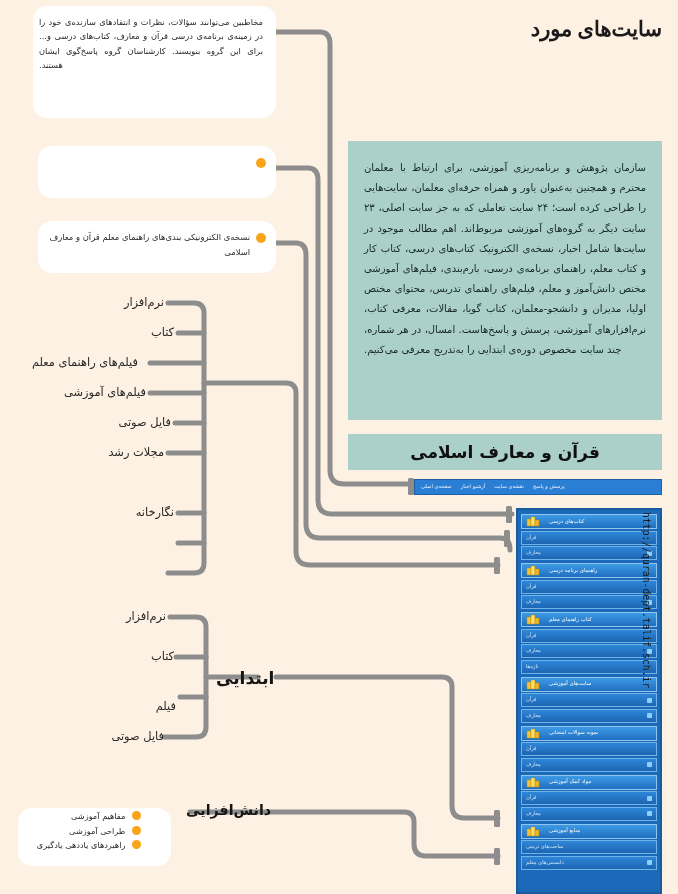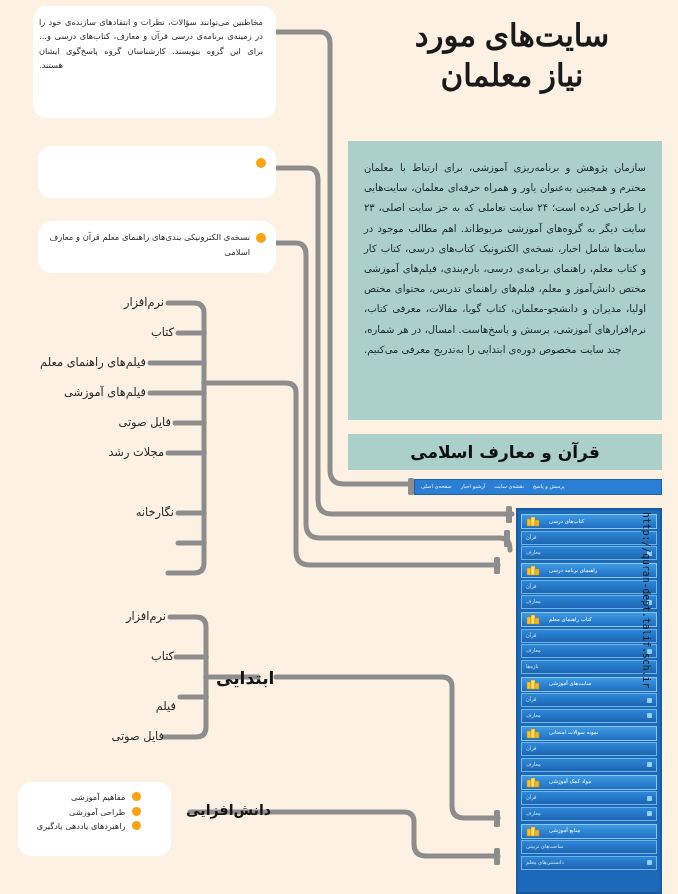--- a/index.html
+++ b/index.html
@@ -52,23 +52,23 @@
     line-height: 1.75;
   }
   .bubble.mid2 {
     left: 38px; top: 221px;
     width: 238px; height: 52px;
     padding: 9px 26px 8px 11px;
     font-size: 8.4px;
     line-height: 1.75;
   }
   .bubble.knowledge {
-    left: 18px; top: 782px;
-    width: 153px; height: 74px;
-    padding: 8px 26px 6px 8px;
+    left: 18px; top: 808px;
+    width: 153px; height: 58px;
+    padding: 1px 26px 6px 8px;
     font-size: 8.2px;
     line-height: 1.78;
   }
   .bubble .dot {
     position: absolute;
     right: 10px;
     width: 10px; height: 10px;
     border-radius: 50%;
     background: #f9a51a;
   }
@@ -83,25 +83,25 @@
     margin-right: 4px;
     margin-left: 4px;
     vertical-align: -1px;
   }
 
   
   #title {
     position: absolute;
     right: 16px; top: 16px;
     width: 300px;
-    text-align: center;
+    text-align: right;
     direction: rtl;
-    font-family: Liberation Sans, sans-serif;
+    font-family: Liberation Serif, serif;
     font-weight: bold;
-    font-size: 31px;
+    font-size: 21px;
     line-height: 1.28;
     color: #1a1a1a;
     letter-spacing: -0.3px;
     z-index: 4;
   }
   #intro {
     position: absolute;
     left: 348px; top: 141px;
     width: 314px; height: 279px;
     background: #abcfc9;
@@ -285,21 +285,20 @@
       <rect x="506" y="506" width="6" height="17" rx="1.5"></rect>
       <rect x="494" y="557" width="6" height="17" rx="1.5"></rect>
       <rect x="504" y="530" width="6" height="17" rx="1.5"></rect>
       <rect x="494" y="810" width="6" height="17" rx="1.5"></rect>
       <rect x="494" y="848" width="6" height="17" rx="1.5"></rect>
     </g>
   </svg>
 
   <div id="title">
     <div>سایت‌های مورد</div>
-    <div>نیاز معلمان</div>
   </div>
 
   <div id="intro">سازمان پژوهش و برنامه‌ریزی آموزشی، برای ارتباط با معلمان محترم و همچنین به‌عنوان یاور و همراه حرفه‌ای معلمان، سایت‌هایی را طراحی کرده است؛ ۲۴ سایت تعاملی که به جز سایت اصلی، ۲۳ سایت دیگر به گروه‌های آموزشی مربوط‌اند. اهم مطالب موجود در سایت‌ها شامل اخبار، نسخه‌ی الکترونیک کتاب‌های درسی، کتاب کار و کتاب معلم، راهنمای برنامه‌ی درسی، بارم‌بندی، فیلم‌های آموزشی مختص دانش‌آموز و معلم، فیلم‌های راهنمای تدریس، محتوای مختص اولیا، مدیران و دانشجو-معلمان، کتاب گویا، مقالات، معرفی کتاب، نرم‌افزارهای آموزشی، پرسش و پاسخ‌هاست. امسال، در هر شماره، چند سایت مخصوص دوره‌ی ابتدایی را به‌تدریج معرفی می‌کنیم.</div>
 
   <div id="section-head">
     <span>قرآن و معارف اسلامی</span>
   </div>
 
   <div id="site-nav">
     <div class="nav-item">صفحه‌ی اصلی</div>
@@ -474,21 +473,21 @@
       <span>طراحی آموزشی</span>
     </div>
     <div class="dot-row">
       <span class="dot-inline"></span>
       <span>راهبردهای یاددهی یادگیری</span>
     </div>
   </div>
 
   <div class="tree-label" style="left:100px;  top:295px; width:64px;  text-align:right;">نرم‌افزار</div>
   <div class="tree-label" style="left:110px; top:325px; width:64px;  text-align:right;">کتاب</div>
-  <div class="tree-label" style="left:32px;  top:355px; width:114px; text-align:right;">فیلم‌های راهنمای معلم</div>
+  <div class="tree-label" style="left:32px;  top:355px; width:114px; text-align:left;">فیلم‌های راهنمای معلم</div>
   <div class="tree-label" style="left:50px;  top:385px; width:96px;  text-align:right;">فیلم‌های آموزشی</div>
   <div class="tree-label" style="left:98px;  top:415px; width:73px;  text-align:right;">فایل صوتی</div>
   <div class="tree-label" style="left:94px;  top:445px; width:70px;  text-align:right;">مجلات رشد</div>
   <div class="tree-label" style="left:100px; top:505px; width:74px;  text-align:right;">نگارخانه</div>
 
   <div class="tree-label" style="left:104px; top:609px; width:62px; text-align:right;">نرم‌افزار</div>
   <div class="tree-label" style="left:112px; top:649px; width:62px; text-align:right;">کتاب</div>
   <div class="tree-label" style="left:114px; top:699px; width:62px; text-align:right;">فیلم</div>
   <div class="tree-label" style="left:96px;  top:729px; width:68px; text-align:right;">فایل صوتی</div>
 

